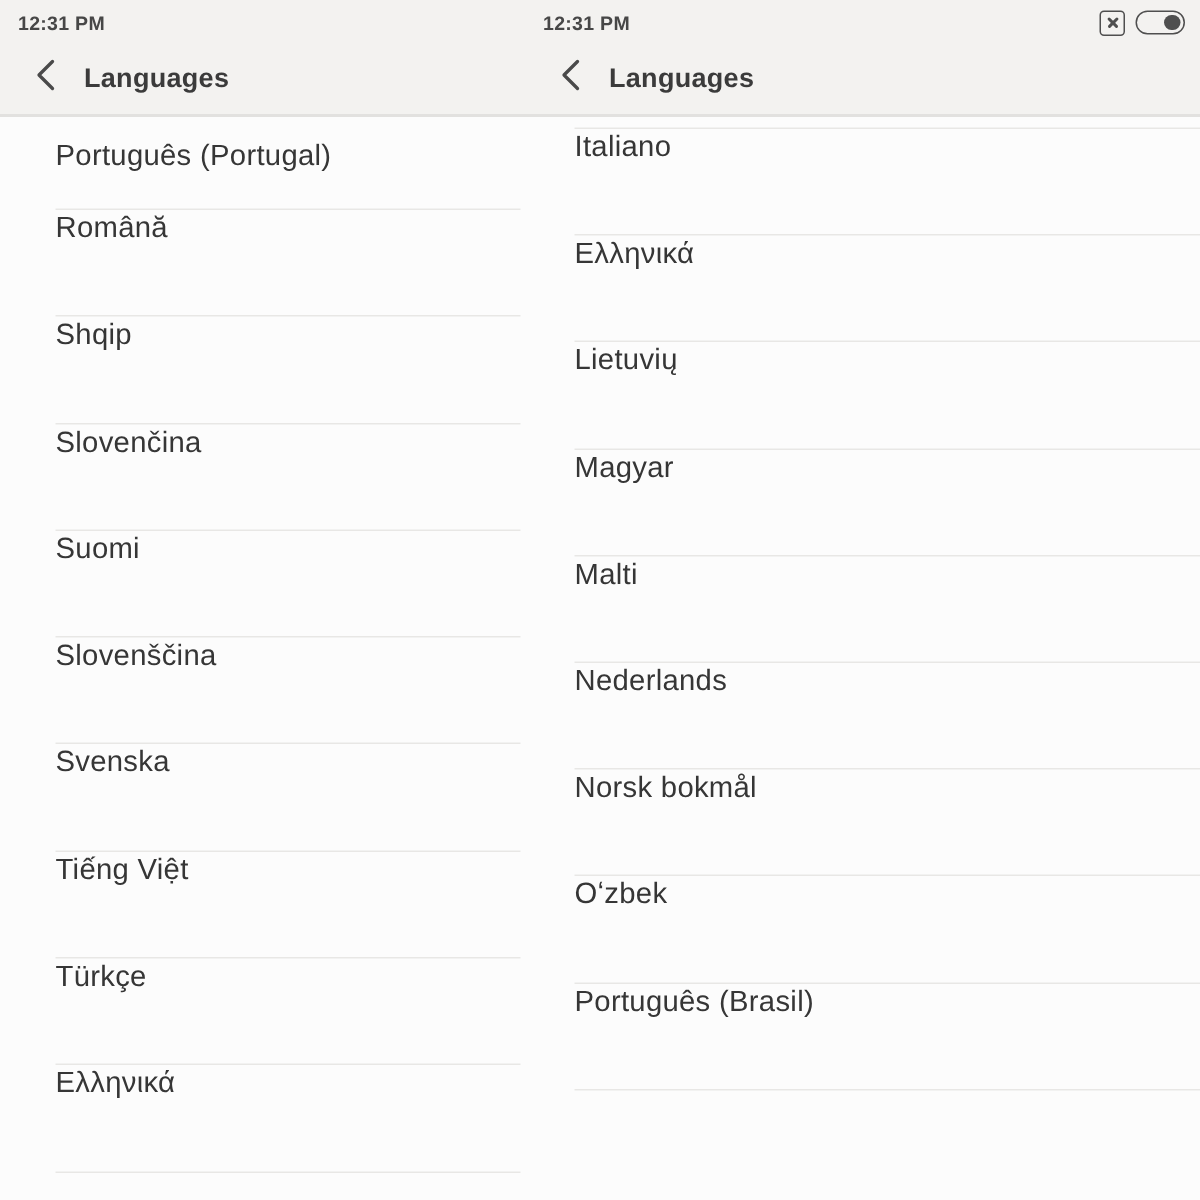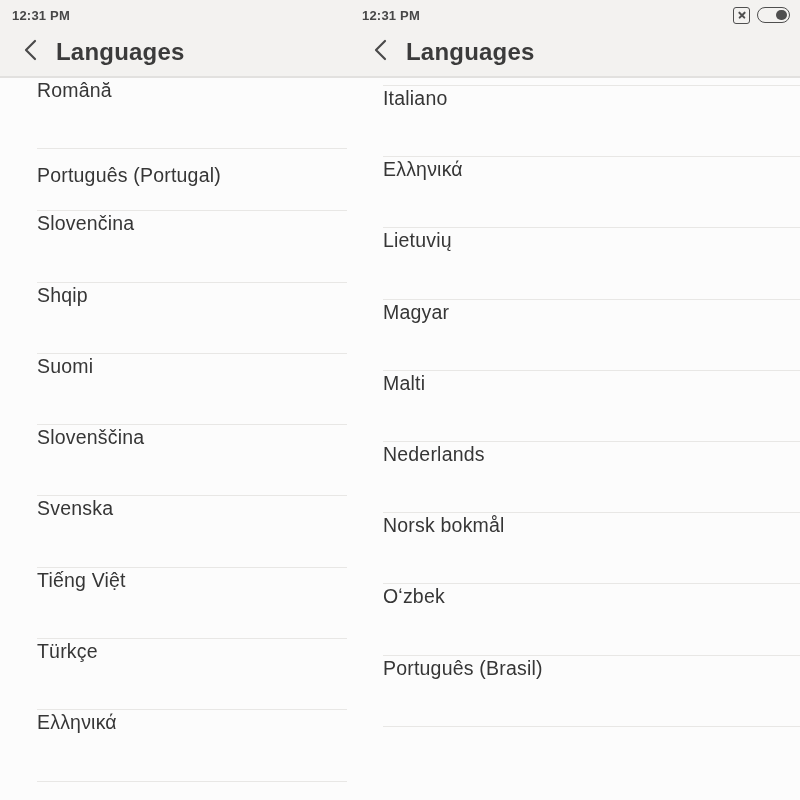--- a/index.html
+++ b/index.html
@@ -54,21 +54,21 @@
   }
 
   
   .navbar{
     height:50px;flex:0 0 50px;background:var(--header-bg);
     border-bottom:2px solid var(--header-border);
     display:flex;align-items:center;padding-left:20px;
   }
   .back-btn{width:20px;height:24px;display:flex;align-items:center;justify-content:center;cursor:pointer;}
   .nav-title{
-    font-size:24px;font-weight:bold;color:var(--text-title);
+    font-size:18px;font-weight:bold;color:var(--text-title);
     margin-left:16px;letter-spacing:.2px;
   }
 
   
   .list{flex:1 1 auto;background:var(--list-bg);overflow:hidden;display:flex;flex-direction:column;}
   .row{
     position:relative;display:flex;align-items:flex-start;
     flex:0 0 auto;cursor:pointer;
   }
   .row-label{
@@ -109,31 +109,31 @@
         <span>
           <svg width="13" height="22" viewBox="0 0 13 22">
             <polyline points="11,2 2,11 11,20" fill="none" stroke="#4a4a4a" stroke-width="2.2" stroke-linecap="round" stroke-linejoin="round"></polyline>
           </svg>
         </span>
       </span>
       <span class="nav-title">Languages</span>
     </div>
     <div class="list list-left">
 
-    <div class="row">
+    <div class="row row-first">
+          <span class="row-label">Português (Portugal)</span>
+        </div>
+        <div class="row">
           <span class="row-label">Română</span>
         </div>
-        <div class="row row-first">
-          <span class="row-label">Português (Portugal)</span>
+        <div class="row">
+          <span class="row-label">Shqip</span>
         </div>
         <div class="row">
           <span class="row-label">Slovenčina</span>
-        </div>
-        <div class="row">
-          <span class="row-label">Shqip</span>
         </div>
         <div class="row">
           <span class="row-label">Suomi</span>
         </div>
         <div class="row">
           <span class="row-label">Slovenščina</span>
         </div>
         <div class="row">
           <span class="row-label">Svenska</span>
         </div>

